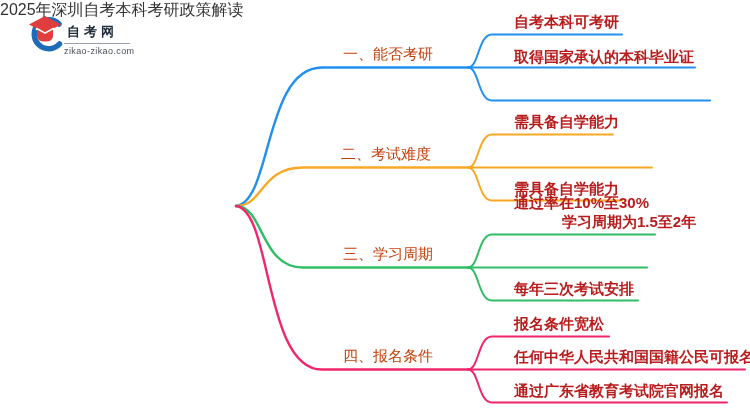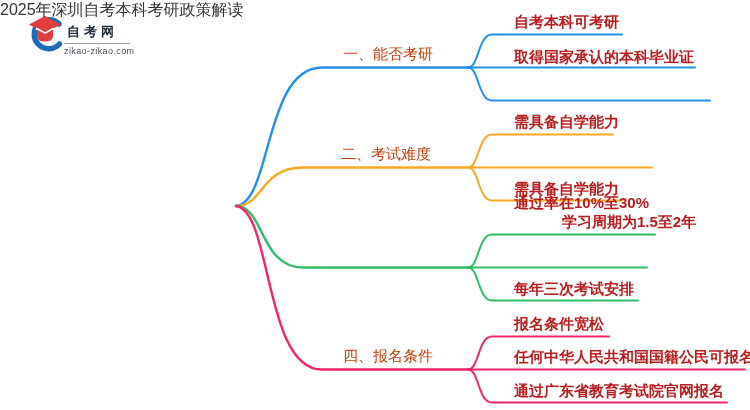--- a/index.html
+++ b/index.html
@@ -66,20 +66,21 @@
       <div class="logo-name">自考网</div>
       <div class="logo-divider"></div>
       <div class="logo-url">zikao-zikao.com</div>
     </div>
   </div>
 
   <div class="center-title">2025年深圳自考本科考研政策解读</div>
 
   <div class="branch-label" style="left:331px;top:44px;">一、能否考研</div>
   <div class="branch-label" style="left:329px;top:144px;">二、考试难度</div>
+  <div class="branch-label" style="left:331px;top:244px;">三、学习周期</div>
   <div class="branch-label" style="left:331px;top:346px;">四、报名条件</div>
 
   <div class="child-label" style="top:13px;">自考本科可考研</div>
   <div class="child-label" style="top:48px;">取得国家承认的本科毕业证</div>
 
   <div class="child-label" style="top:113px;">需具备自学能力</div>
   <div class="child-label" style="top:146px;margin-top:48px;">通过率在10%至30%</div>
   <div class="child-label" style="top:180px;">需具备自学能力</div>
 
   <div class="child-label" style="top:213px;margin-left:48px;">学习周期为1.5至2年</div>

